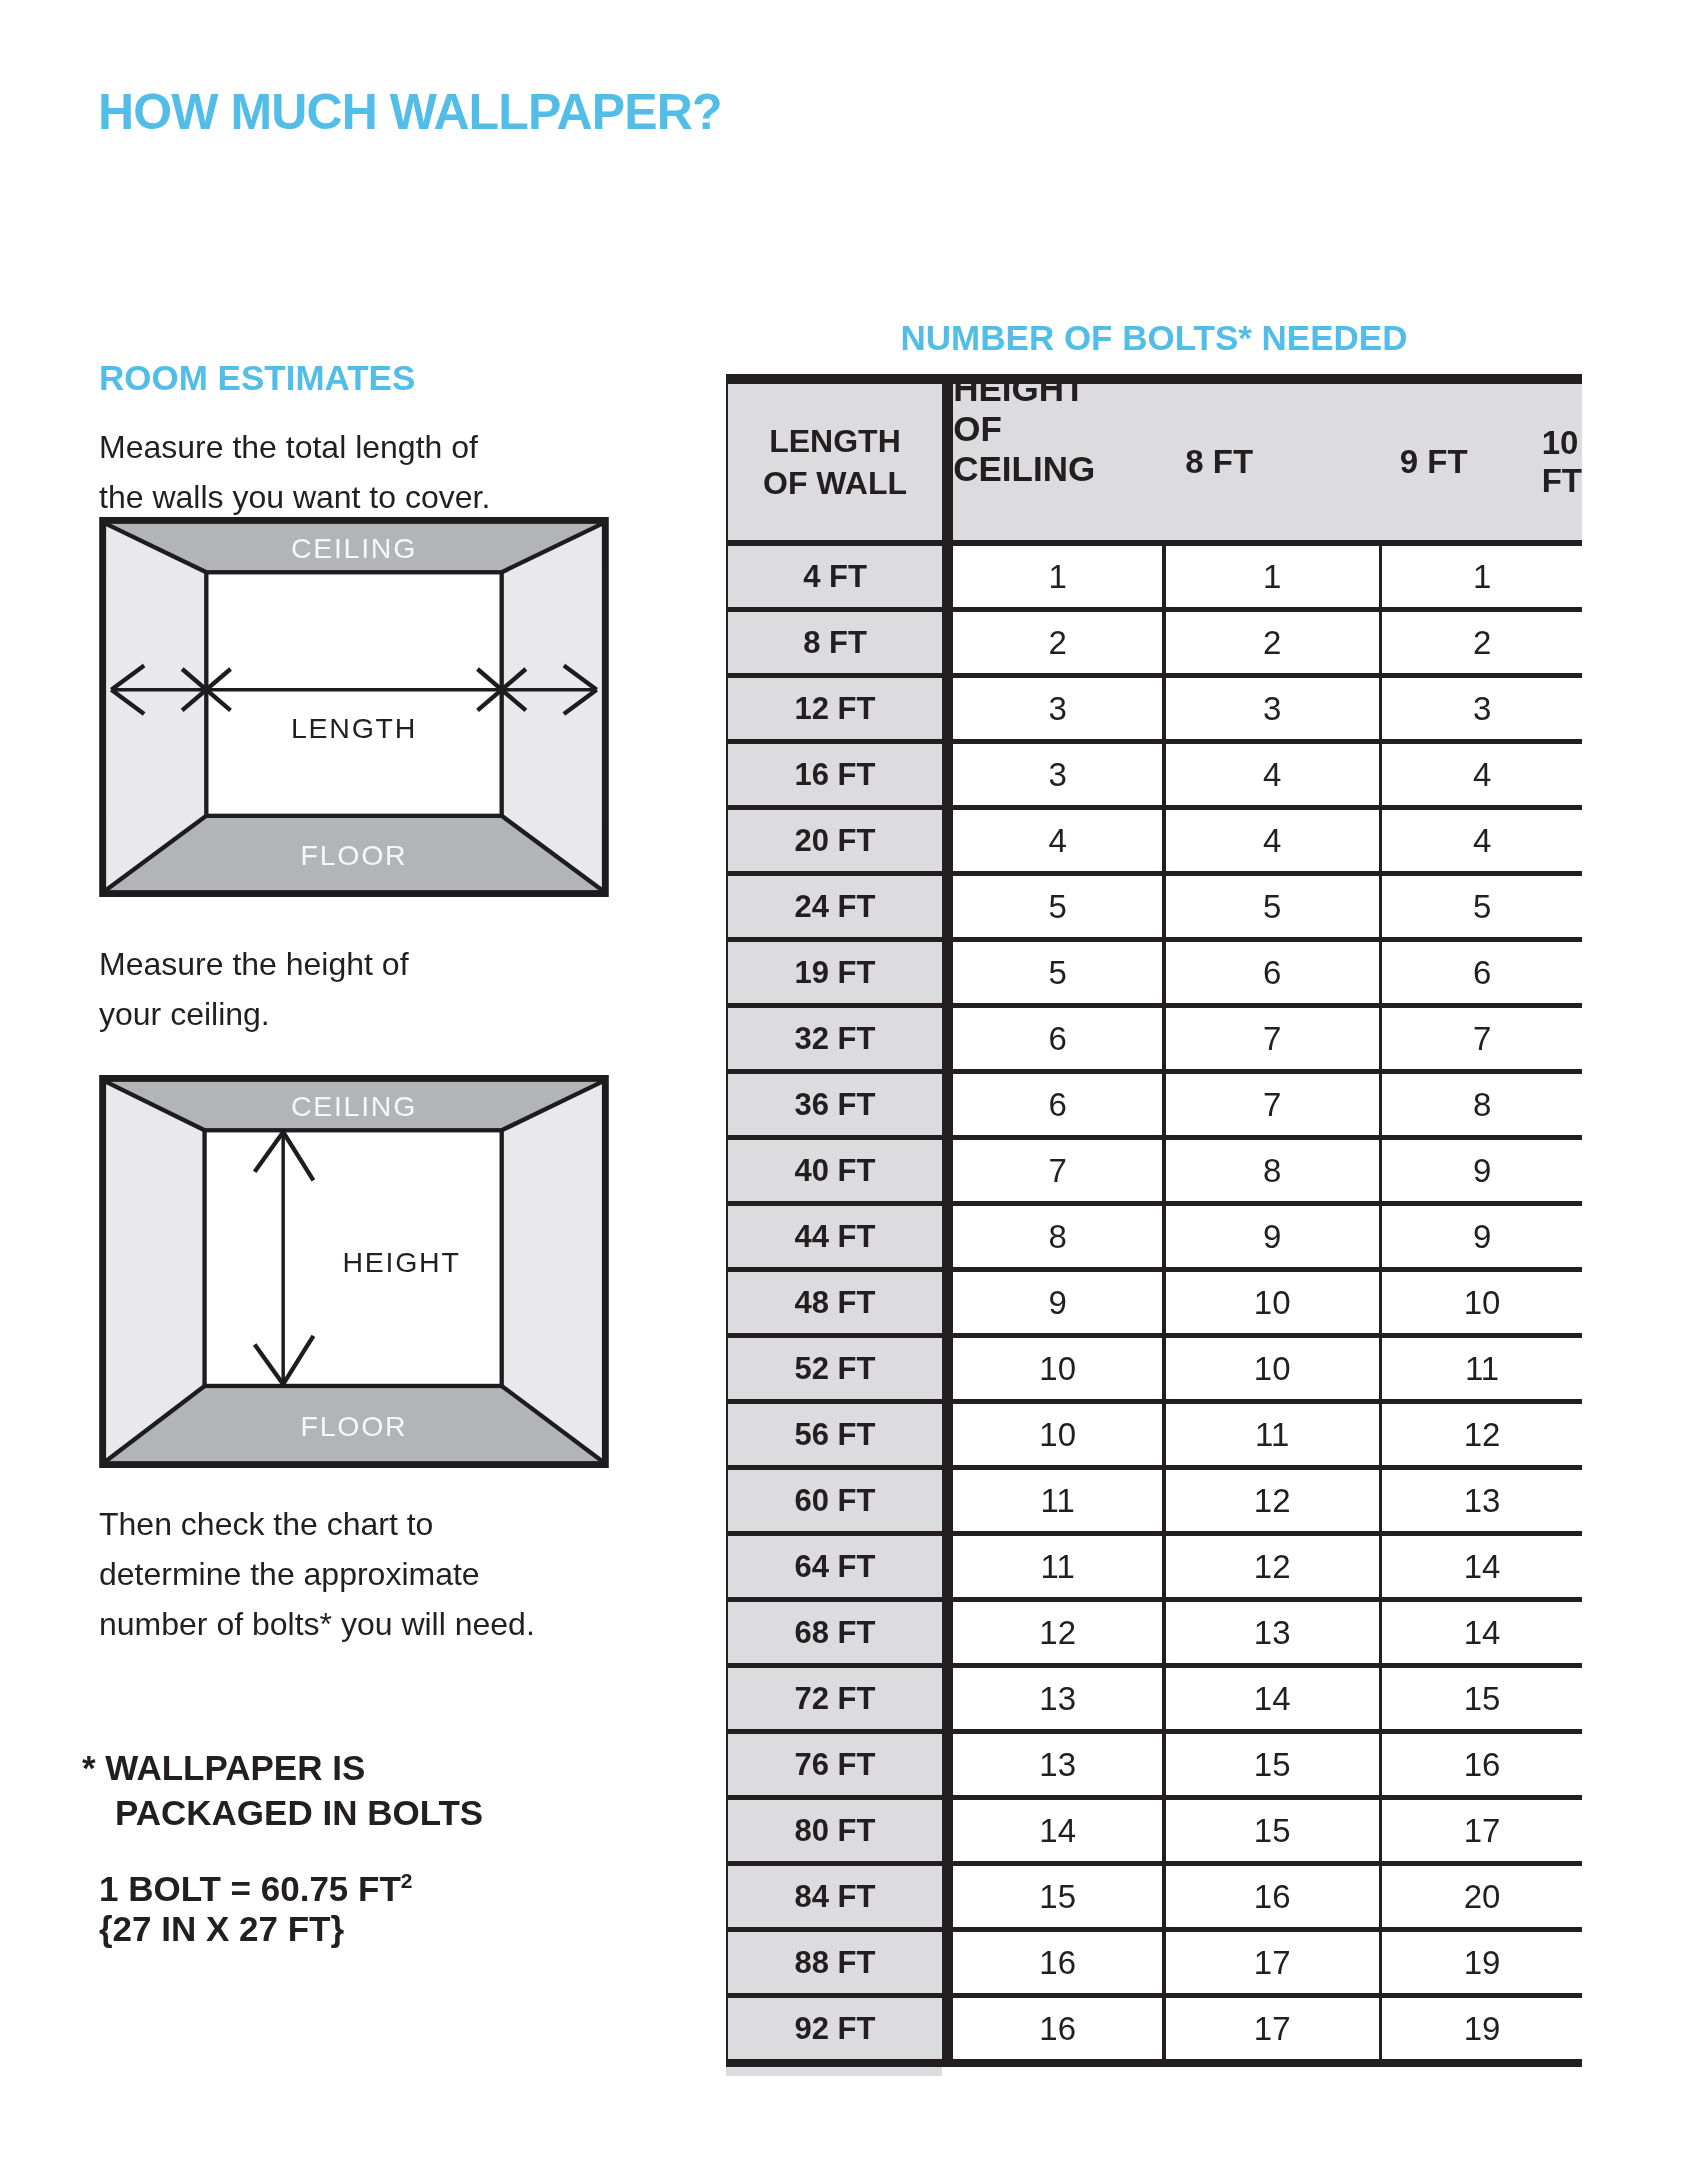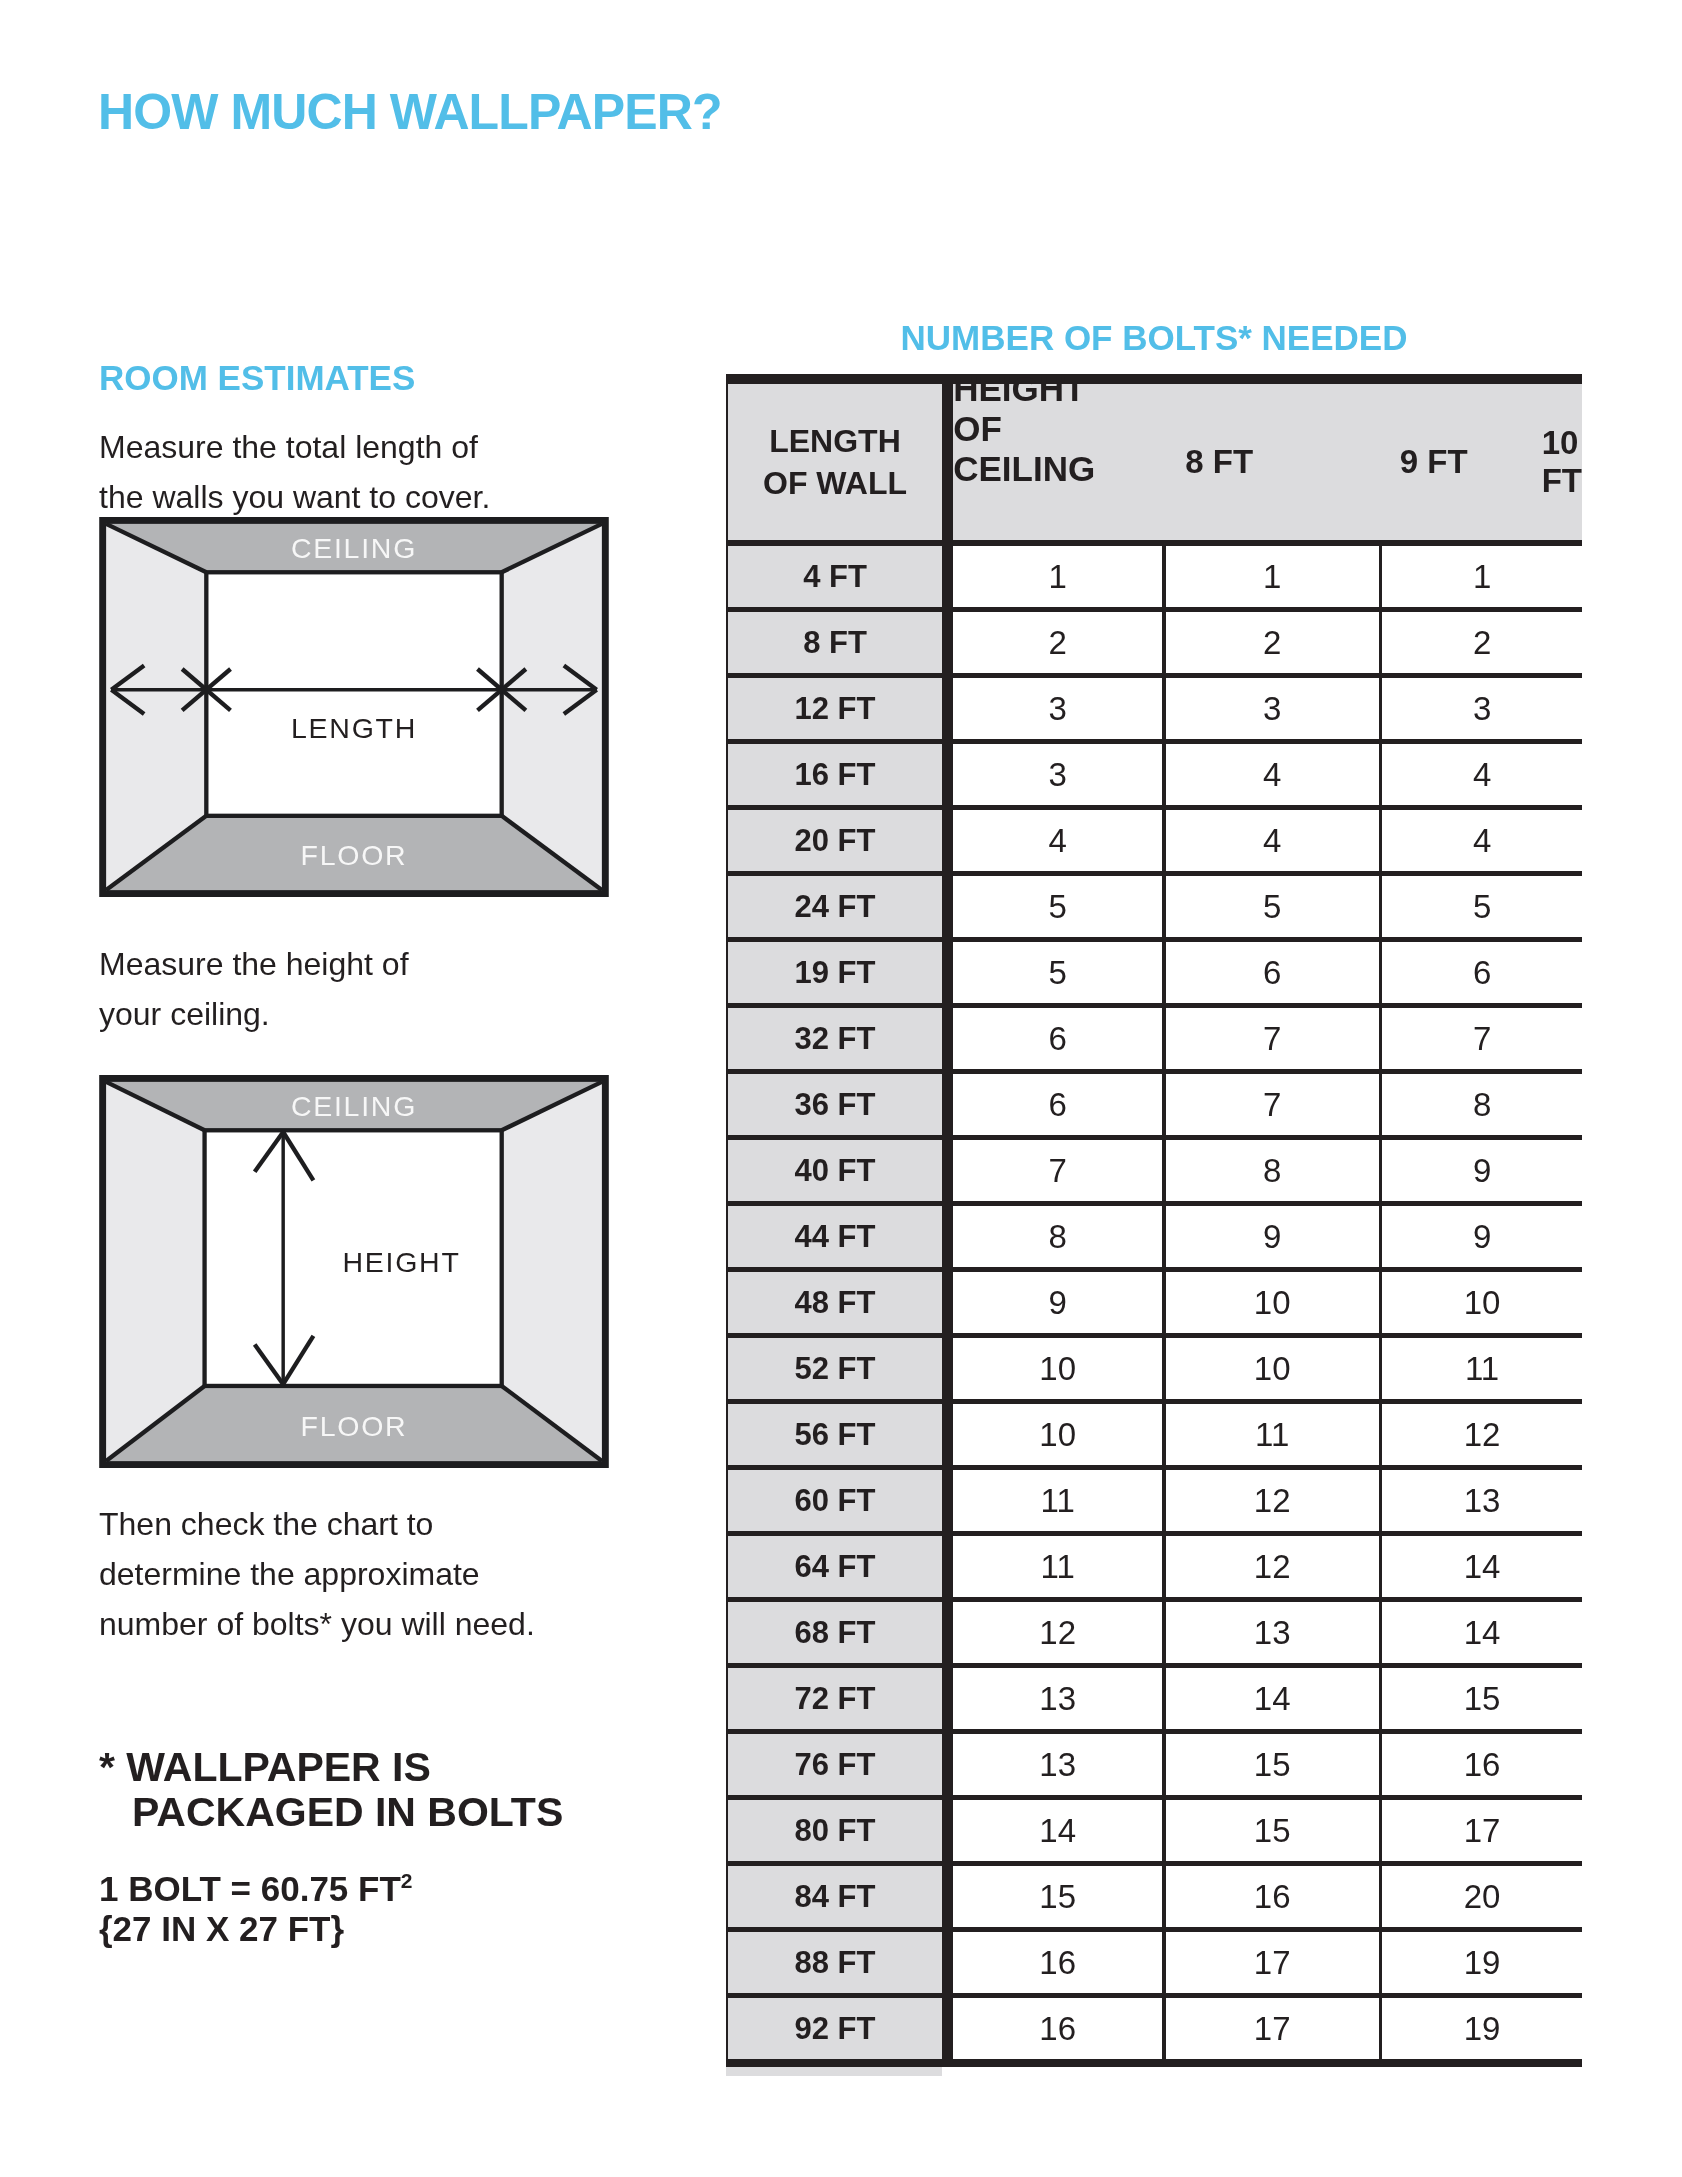--- a/index.html
+++ b/index.html
@@ -10,21 +10,21 @@
   .page-title{left:98px;top:83px;font-size:50px;font-weight:bold;letter-spacing:-0.9px;color:#52bee8;}
   .sec-head{font-size:35px;font-weight:bold;color:#52bee8;letter-spacing:0;}
   .room-estimates{left:99px;top:318px;margin-top:40px;}
   .bolts-needed{left:726px;top:318px;width:856px;text-align:center;}
   
   .step{left:99px;font-size:32px;line-height:50px;color:#231f20;}
   .step1{top:422px;}
   .step2{top:939px;}
   .step3{top:1499px;}
   
-  .foot{left:99px;font-size:41px;font-weight:bold;line-height:45px;}
+  .foot{left:82px;font-size:35px;font-weight:bold;line-height:45px;}
   .foot1{top:1745px;}
   .foot1 .l2{padding-left:33px;}
   .bolt-eq{left:99px;top:1869px;font-size:35px;font-weight:bold;}
   .bolt-eq sup{font-size:21px;vertical-align:super;line-height:0;}
   .dims{left:99px;top:1909px;font-size:35px;font-weight:bold;}
   
   .diag1{left:98px;top:517px;}
   .diag2{left:98px;top:1075px;}
   svg text{font-family:"Liberation Sans","DejaVu Sans",sans-serif;}
   .roomlbl{fill:#f7f7f7;font-size:33px;letter-spacing:2px;}

